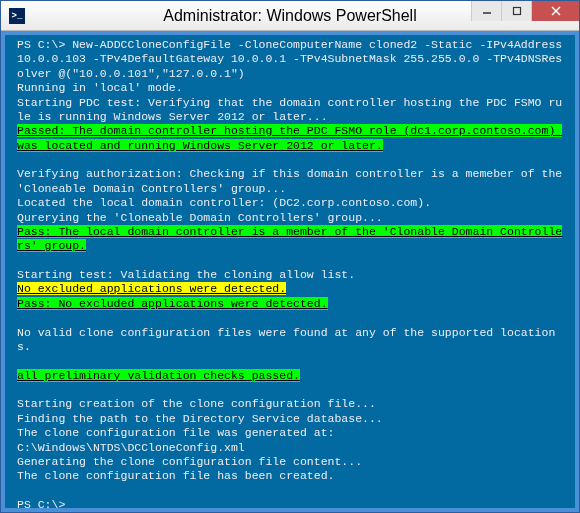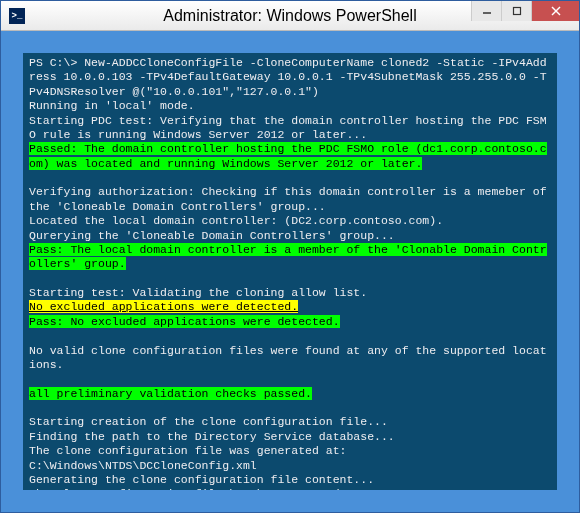--- a/index.html
+++ b/index.html
@@ -68,31 +68,31 @@
       color: #333;
     }
     .win-btn.close {
       width: 48px;
       background: #c75050;
       color: #fff;
     }
     .win-btn svg { display: block; }
     .console {
       flex: 1;
-      background: #0c4a6e;
+      background: #0369a1;
       color: #eeedf0;
-      padding: 3px 6px;
-      margin: 22px;
+      padding: 3px 12px;
+      margin: 4px;
       line-height: 1.25;
       white-space: pre-wrap;
       word-break: break-all;
       overflow: hidden;
     }
     .ln { display: block; }
-    .hl-green { background: #00ff00; color: #000; }
+    .hl-green { background: #00ff00; color: #000; text-decoration: underline; }
     .hl-yellow { background: #ffff00; color: #000; text-decoration: underline; }
   </style>
 </head>
 <body>
 
 <div class="window">
   <div class="titlebar">
     <span class="titlebar-icon">&gt;_</span>
     <span class="titlebar-text">Administrator: Windows PowerShell</span>
     <div class="win-controls">

